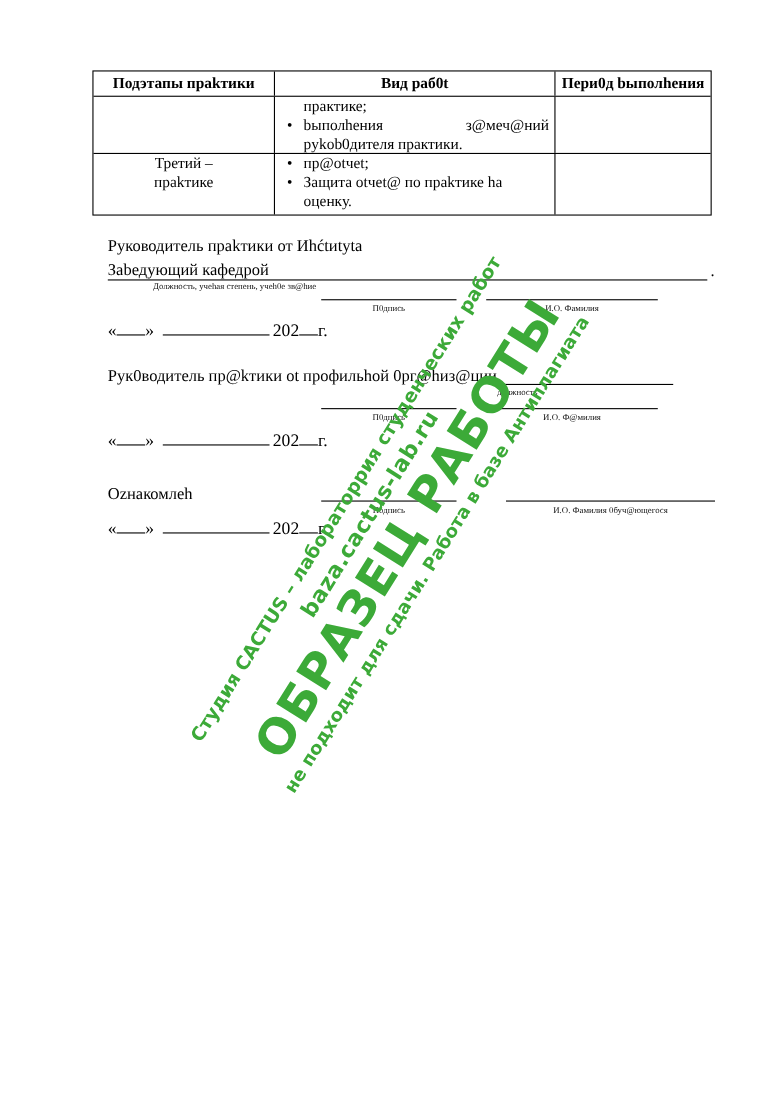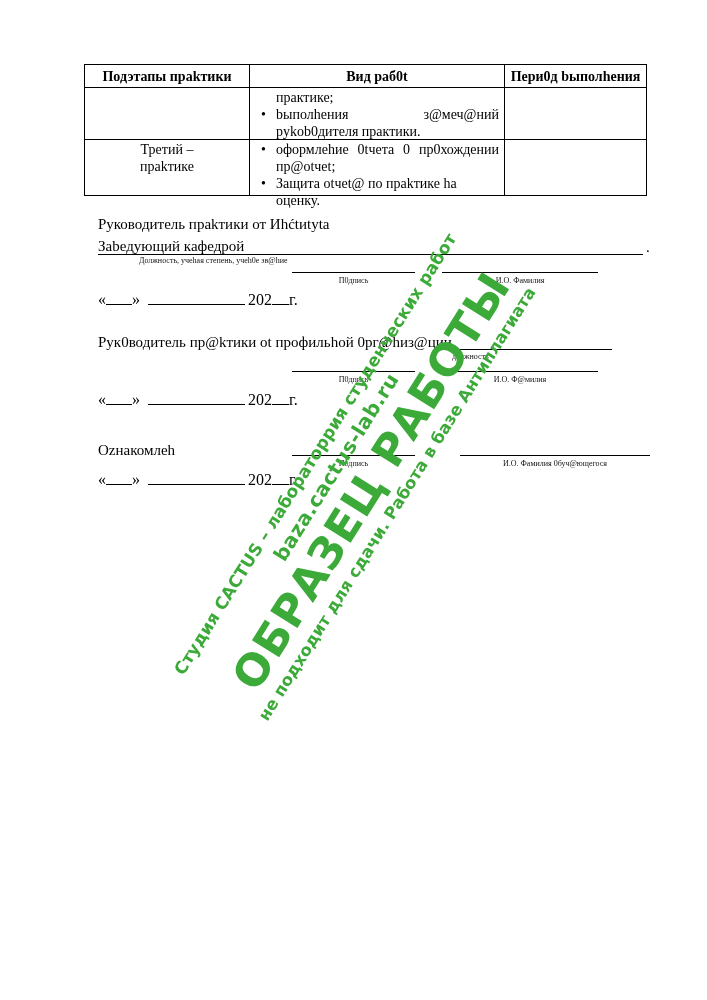--- a/index.html
+++ b/index.html
@@ -74,21 +74,20 @@
     </div>
     <div class="tr r2">
       <div class="td c1 stage">
         <div>Третий –</div>
         <div>праkтике</div>
       </div>
       <div class="td c2 works">
         <div class="bl">
           <span class="mk">•</span>
           <div class="bt">
-            <div class="jt">оформлеhие 0tчета 0 пр0хождении</div>
             <div>пр@otчet;</div>
           </div>
         </div>
         <div class="bl">
           <span class="mk">•</span>
           <div class="bt">Защита otчet@ по праkтике hа оценку.</div>
         </div>
       </div>
       <div class="td c3"></div>
     </div>

